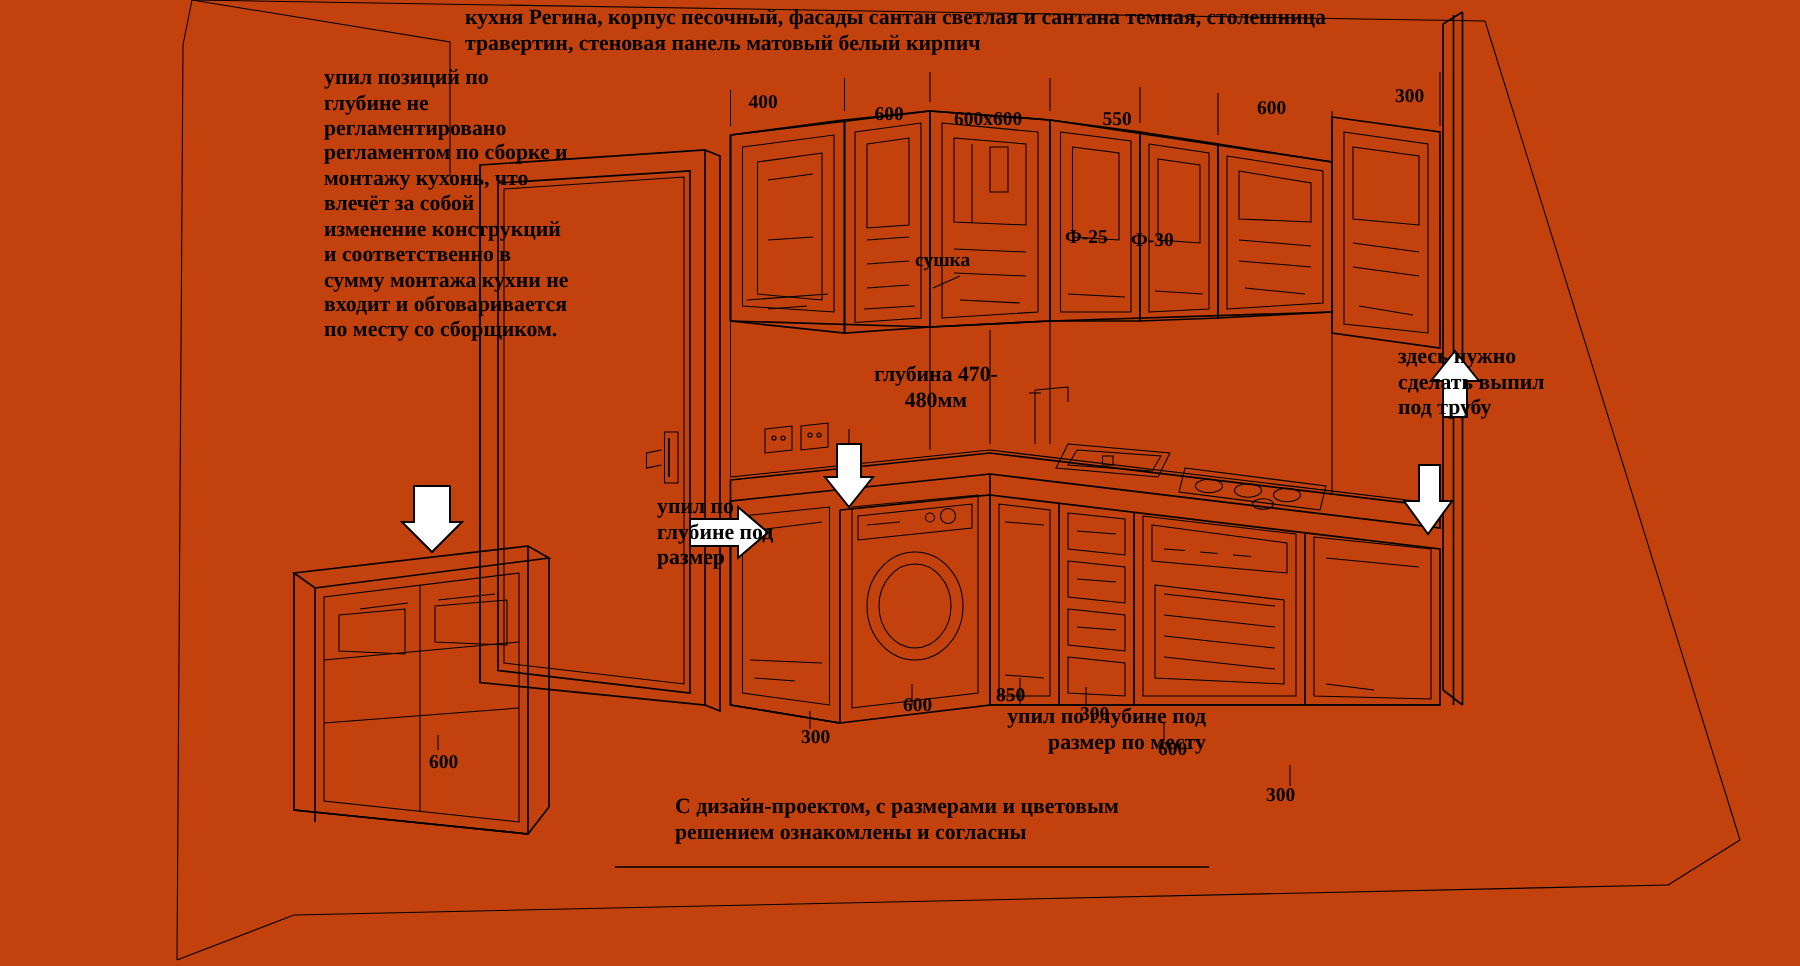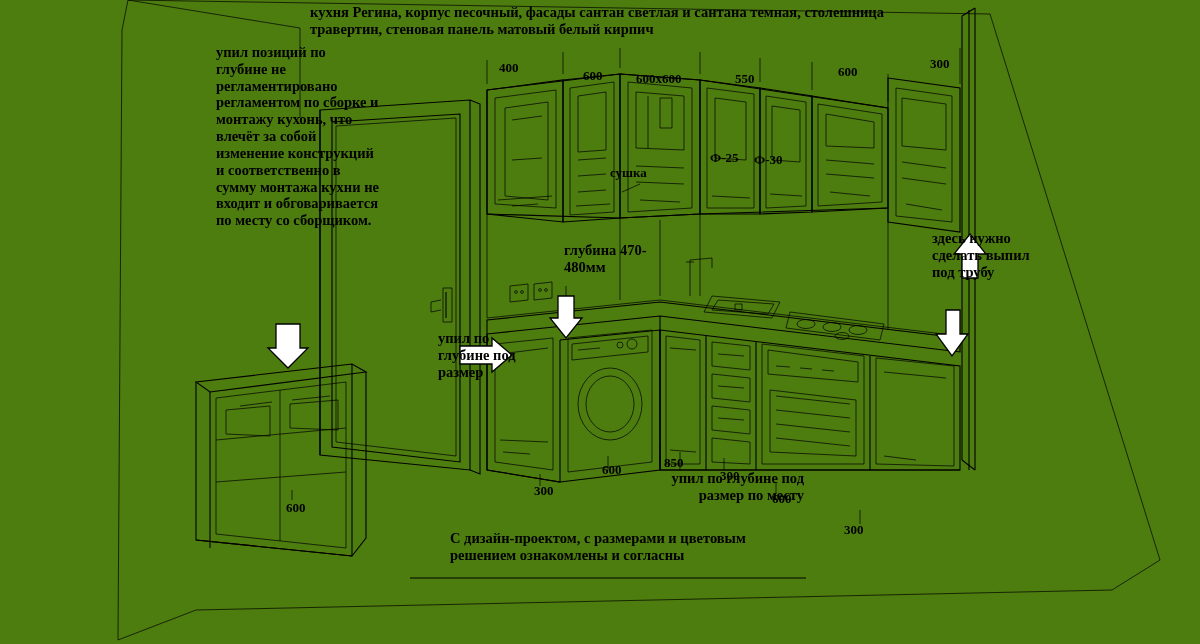--- a/index.html
+++ b/index.html
@@ -1,17 +1,17 @@
 <!DOCTYPE html>
 <html><head>
 <meta charset="utf-8">
 <style>
   html,body{margin:0;padding:0;background:#fff;}
   body{width:1200px;height:644px;overflow:hidden;font-family:"Liberation Serif", serif;}
-  #stage{position:relative;width:1200px;height:644px;background:#4d7c0f;}
+  #stage{position:relative;width:1200px;height:644px;background:#c2410c;}
   .dim{position:absolute;font-family:"Liberation Serif", serif;font-weight:bold;font-size:13px;color:#000;}
   .note{position:absolute;font-family:"Liberation Serif", serif;font-weight:bold;font-size:14.5px;color:#000;line-height:1.16;margin-left:40px;}
   .title{position:absolute;font-family:"Liberation Serif", serif;font-weight:bold;font-size:14.5px;color:#000;line-height:1.2;}
   svg{position:absolute;left:0;top:0;}
   .ln{stroke:#000;fill:none;}
   .th{stroke-width:1.1;}
   .tn{stroke-width:0.7;}
   .arw{fill:#fff;stroke:#000;stroke-width:1.3;}
 </style>
 </head>
@@ -275,21 +275,21 @@
     <div>травертин, стеновая панель матовый белый кирпич</div>
   </div>
 
   <div class="note" style="left:176px; top:44px; width:164px;">упил позиций по глубине не регламентировано регламентом по сборке и монтажу кухонь, что влечёт за собой изменение конструкций и соответственно в сумму монтажа кухни не входит и обговаривается по месту со сборщиком.</div>
 
 
   <div class="note" style="left:892px; top:230px; width:100px;">здесь нужно сделать выпил под трубу</div>
 
   <div class="note" style="left:398px; top:330px; width:92px;">упил по глубине под размер</div>
 
-  <div class="note" style="left:524px; top:242px; width:120px; text-align:left;">глубина 470-480мм</div>
+  <div class="note" style="left:524px; top:242px; width:120px; text-align:center;">глубина 470-480мм</div>
 
   <div class="note" style="left:624px; top:470px; width:140px;text-align:right;">упил по глубине под размер по месту</div>
 
   <div class="note" style="left:410px; top:530px; width:360px;">С дизайн-проектом, с размерами и цветовым решением ознакомлены и согласны</div>
 
   <div class="dim" style="left:610px; top:165px;text-align:right;">сушка</div>
   <div class="dim" style="left:710px; top:150px;">Ф-25</div>
   <div class="dim" style="left:754px; top:152px;">Ф-30</div>
 
   <div class="dim" style="left:499px; top:60px;">400</div>

